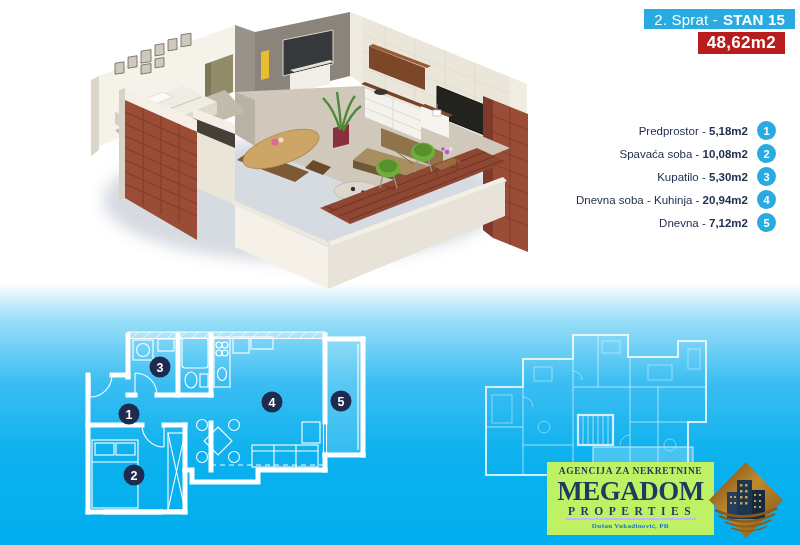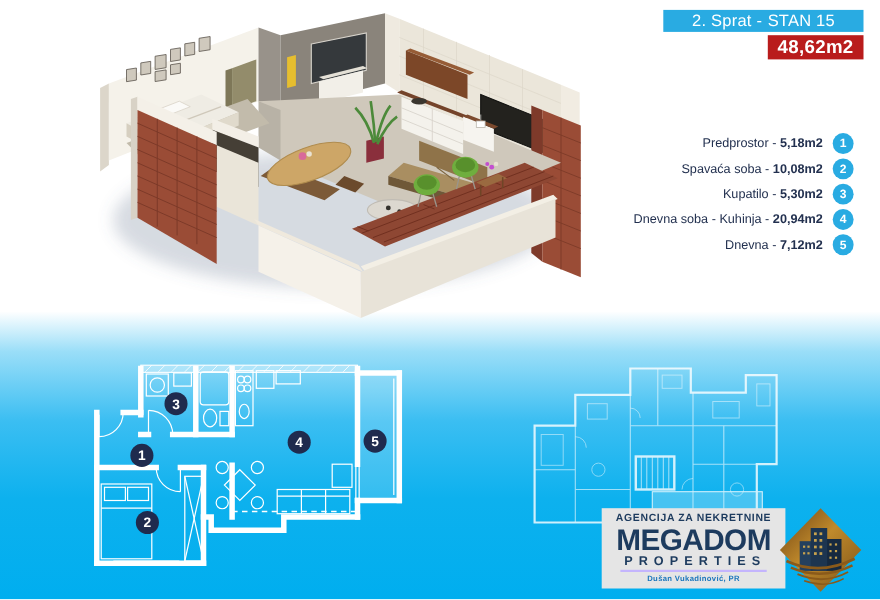--- a/index.html
+++ b/index.html
@@ -2,39 +2,39 @@
 <html><head>
 <meta charset="utf-8">
 <style>
   html,body{margin:0;padding:0;background:#fff;}
   .stage{position:relative;width:800px;height:545px;overflow:hidden;background:#fff;
          font-family:"Liberation Sans",sans-serif;}
   
   .blue-zone{position:absolute;left:0;top:283px;width:800px;height:262px;
     background:linear-gradient(180deg,#ffffff 0%,#9adef8 14%,#3bbef2 38%,#0db1ee 65%,#00aeef 100%);}
   
-  .header-band{position:absolute;top:9px;right:15px;height:20px;background:#29abe2;color:#fff;
-    display:flex;align-items:center;padding:0 26px;font-size:15px;letter-spacing:.2px;}
-  .header-band b{margin-left:5px;font-weight:400;}
+  .header-band{position:absolute;top:9px;right:5px;height:20px;background:#29abe2;color:#fff;
+    display:flex;align-items:center;padding:0 10px;font-size:15px;letter-spacing:.2px;}
+  .header-band b{margin-left:5px;font-weight:700;}
   .area-badge{position:absolute;top:32px;right:15px;height:22px;background:#b91c1c;color:#fff;
     display:flex;align-items:center;padding:0 9px;font-size:17px;font-weight:700;letter-spacing:.3px;}
   
   .room-list{position:absolute;top:122px;right:24px;display:flex;flex-direction:column;gap:6px;align-items:flex-end;}
   .room-row{display:flex;align-items:center;gap:9px;height:17px;}
   .room-text{color:#22304f;font-size:11.5px;white-space:pre;}
   .room-text b{font-weight:700;}
   .num-badge{width:19px;height:19px;border-radius:50%;background:#29abe2;color:#fff;
     display:flex;align-items:center;justify-content:center;font-size:11px;font-weight:700;}
   
   .render3d{position:absolute;left:85px;top:0;}
   .plan-left{position:absolute;left:78px;top:322px;}
   .plan-right{position:absolute;left:478px;top:327px;}
   
-  .logo-box{position:absolute;left:547px;top:462px;width:167px;height:73px;background:#e5e5e5;
-    display:flex;flex-direction:column;align-items:center;justify-content:center;line-height:1;}
+  .logo-box{position:absolute;left:547px;top:462px;width:167px;height:73px;background:#bef264;
+    display:flex;flex-direction:column;align-items:center;justify-content:center;line-height:1;font-family:Liberation Serif, serif;}
   .logo-tagline{color:#1d3b5e;font-size:9.5px;font-weight:800;letter-spacing:.6px;white-space:nowrap;}
   .logo-brand{color:#1d3b5e;font-size:27px;font-weight:800;letter-spacing:-.5px;margin-top:1px;text-align:right;}
   .logo-sub{color:#1d3b5e;font-size:11.5px;font-weight:700;letter-spacing:5.5px;text-indent:3px;
     border-bottom:2px solid #c4b5fd;padding-bottom:1px;margin-top:1px;white-space:nowrap;}
   .logo-owner{color:#1b76bc;font-size:7px;font-weight:700;margin-top:3px;letter-spacing:.3px;}
   .logo-diamond{position:absolute;left:707px;top:460px;}
 </style>
 </head>
 <body>
 

